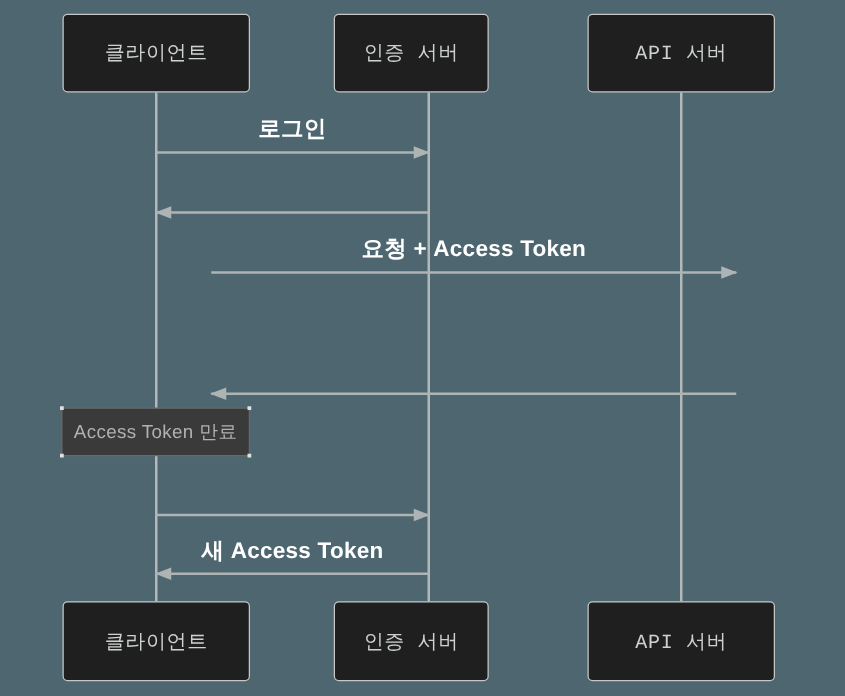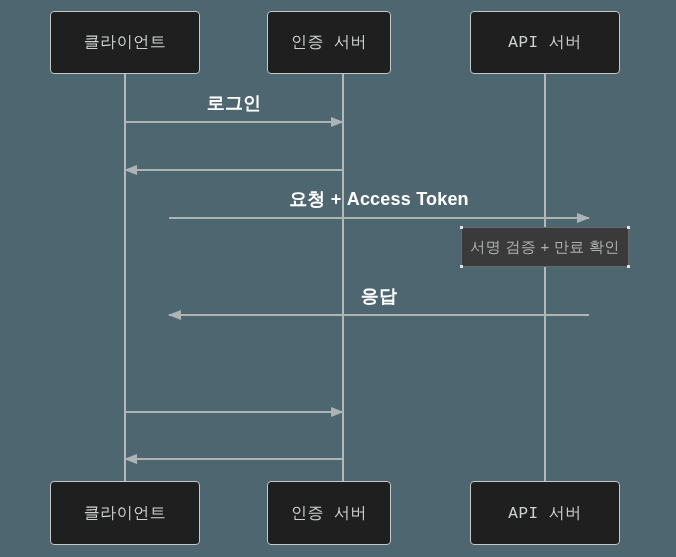--- a/index.html
+++ b/index.html
@@ -153,38 +153,38 @@
 
   <div class="msg-line span-client-auth y-jwt-line">
     <span class="arrowhead west"></span>
   </div>
 
   <div class="msg-label span-client-api y-request-label">요청 + Access Token</div>
   <div class="msg-line span-client-api y-request-line">
     <span class="arrowhead east"></span>
   </div>
 
-  <div class="note verify">
+
+  <div class="msg-line span-client-api y-response-line">
+    <span class="arrowhead west"></span>
+  </div>
+
+  <div class="note expired">
     <span class="dot tl"></span>
     <span class="dot tr"></span>
     <span class="dot bl"></span>
     <span class="dot br"></span>
-    <span>서명 검증 + 만료 확인</span>
+    <span>Access Token 만료</span>
   </div>
-
-  <div class="msg-label span-client-api y-response-label">응답</div>
-  <div class="msg-line span-client-api y-response-line">
-    <span class="arrowhead west"></span>
-  </div>
-
 
   <div class="msg-line span-client-auth y-refresh-line">
     <span class="arrowhead east"></span>
   </div>
 
+  <div class="msg-label span-client-auth y-newtoken-label">새 Access Token</div>
   <div class="msg-line span-client-auth y-newtoken-line">
     <span class="arrowhead west"></span>
   </div>
 
   <div class="actor row-bottom col-client">
     <span>클라이언트</span>
   </div>
   <div class="actor row-bottom col-auth">
     <span>인증 서버</span>
   </div>

